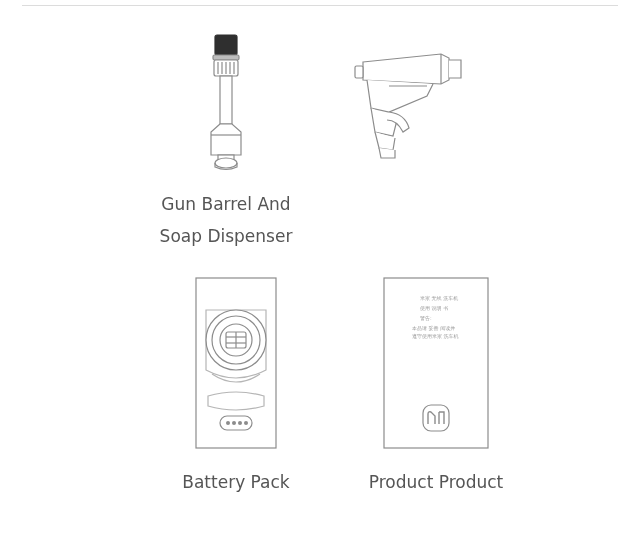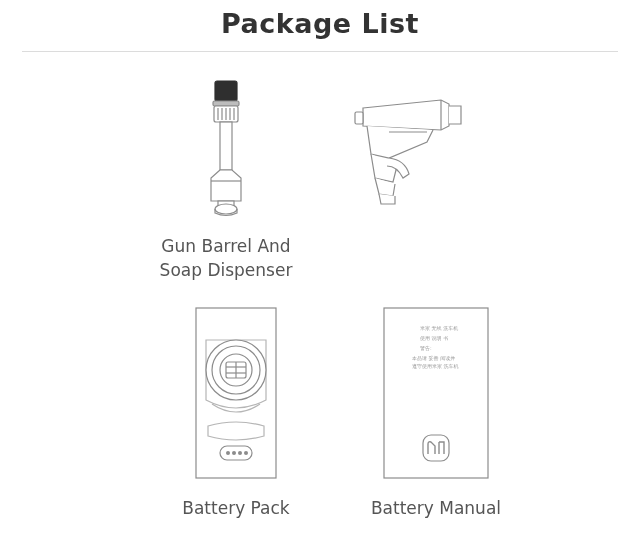--- a/index.html
+++ b/index.html
@@ -58,36 +58,35 @@
     display: flex;
     align-items: center;
     justify-content: center;
   }
   .row-2 .art {
     height: 178px;
   }
   .caption {
     font-size: 17px;
     color: #555555;
-    line-height: 24px;
+    line-height: 32px;
     margin-top: 12px;
     white-space: pre-line;
     font-family: "DejaVu Sans", sans-serif;
   }
   .row-2 .caption {
     margin-top: 14px;
   }
   svg { display: block; }
 </style>
 </head>
 <body>
 
 <div class="page">
 
-  <div class="title">Package List</div>
   <div class="divider"></div>
 
   <div class="row row-1">
 
     <div class="item">
       <div class="art">
         <svg width="120" height="140" viewBox="0 0 120 140">
           <g fill="none" stroke="#8c8c8c" stroke-width="1.2">
             <rect x="49" y="4" width="22" height="20" rx="2" fill="#2f2f2f" stroke="#2f2f2f"></rect>
             <rect x="47" y="24" width="26" height="5" rx="1.5" fill="#bdbdbd" stroke="#8c8c8c"></rect>
@@ -174,18 +173,18 @@
             </g>
             <g transform="translate(60,144)">
               <rect x="-13" y="-13" width="26" height="26" rx="8" fill="#ffffff" stroke="#8c8c8c"></rect>
               <path d="M-8 6 L-8 -4 Q-8 -7 -5 -6 L-1 -2 L-1 6" stroke="#8c8c8c" stroke-width="1.4"></path>
               <path d="M3 -6 L3 6" stroke="#8c8c8c" stroke-width="1.4"></path>
               <path d="M3 -6 L8 -6 L8 6" stroke="#8c8c8c" stroke-width="1.4"></path>
             </g>
           </g>
         </svg>
       </div>
-      <div class="caption">Battery Manual</div>
+      <div class="caption">Product Product</div>
     </div>
 
   </div>
 
 </div>
 
 </body></html>

